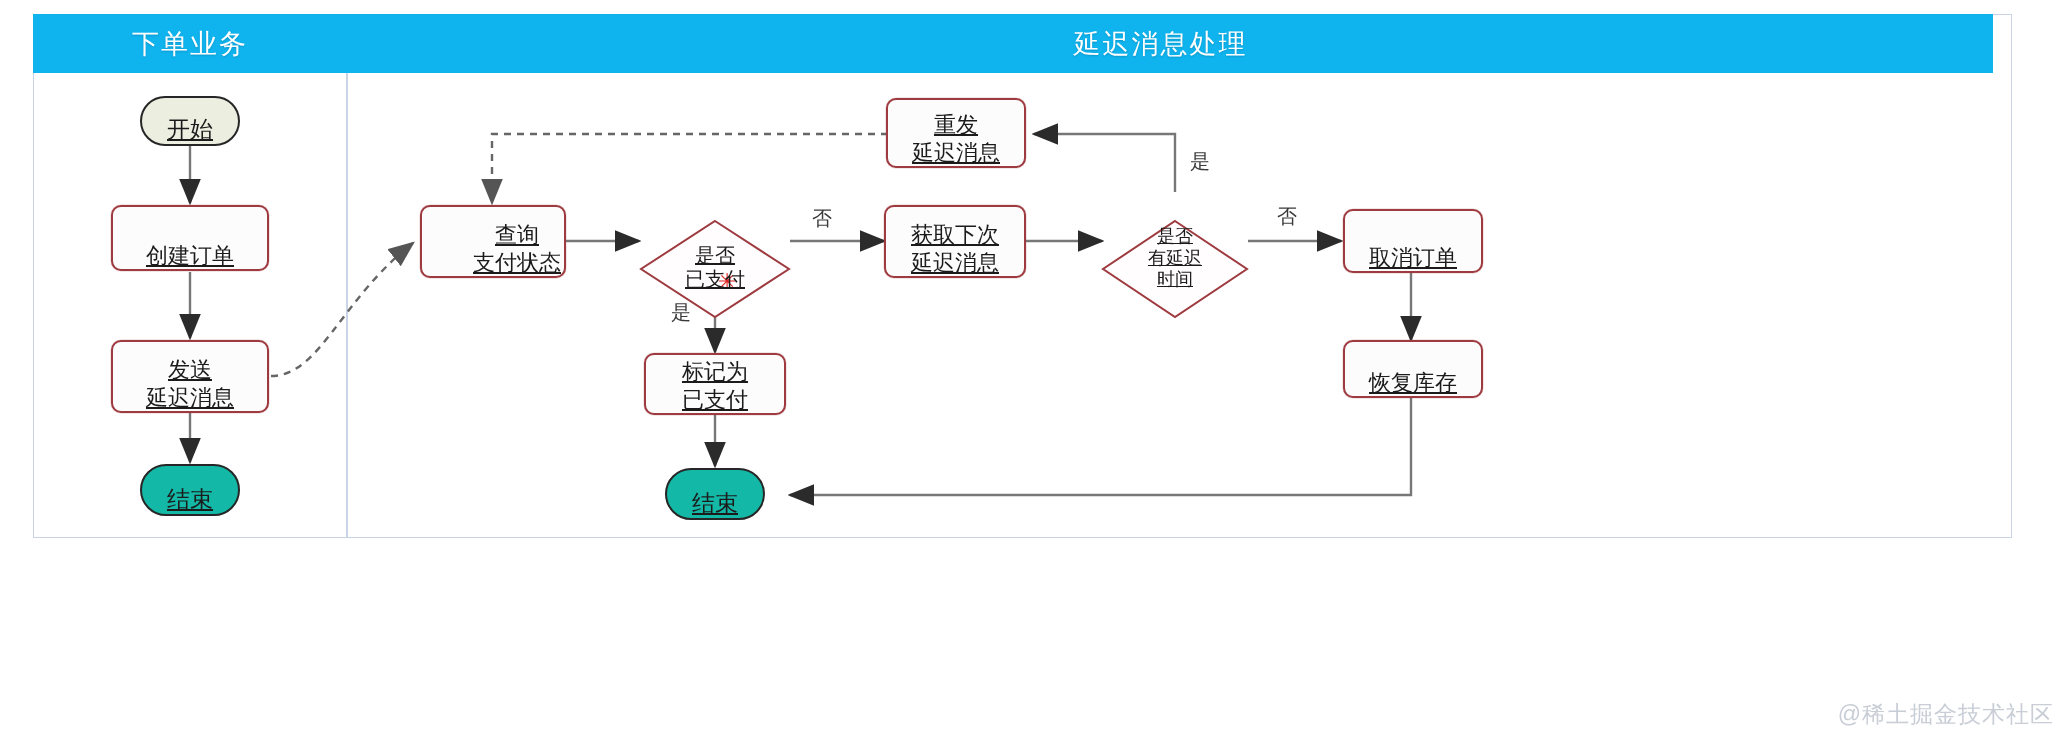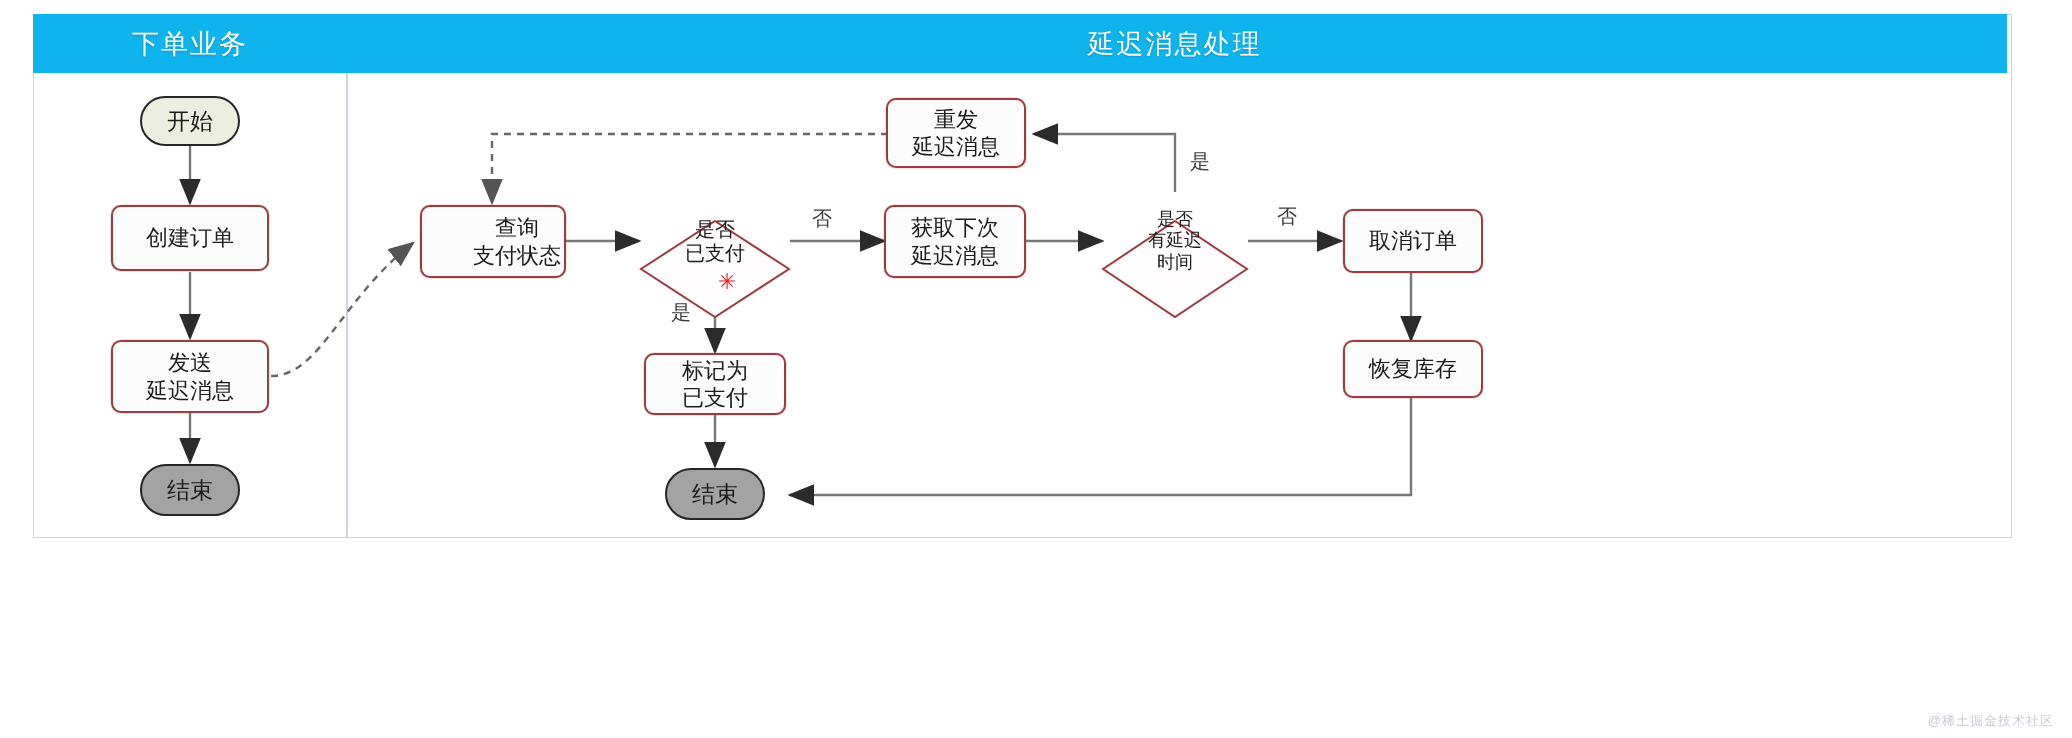--- a/index.html
+++ b/index.html
@@ -32,36 +32,37 @@
     justify-content: center;
     font-size: 27px;
     letter-spacing: 2px;
     text-shadow: 0 1px 2px rgba(0,0,0,0.18);
   }
   
   .node {
     position: absolute;
     box-sizing: border-box;
     display: flex;
-    align-items: center;
+    align-items: flex-end;
     justify-content: center;
     text-align: center;
     font-size: 22px;
     line-height: 1.25;
     color: #1b1b1b;
     white-space: pre-line;
+    text-decoration: underline;
   }
   .node.terminal {
     border: 2.5px solid #262626;
     border-radius: 26px;
     background: #eceee0;
     font-size: 23px;
   }
   .node.terminal.gray {
-    background: #a3a3a3;
+    background: #14b8a6;
   }
   .node.process {
     border: 2px solid #9e3b40;
     border-radius: 10px;
     background: #fdfcfc;
     box-shadow: 0 0 0 0.5px rgba(158,59,64,0.25);
   }
   .node.decision {
     border: none;
     background: transparent;
@@ -91,21 +92,21 @@
     position: absolute;
     left: 0; top: 0;
     width: 2072px;
     height: 738px;
     pointer-events: none;
   }
   .watermark {
     position: absolute;
     right: 18px;
     bottom: 8px;
-    font-size: 13px;
+    font-size: 23px;
     color: #c8cdd6;
     letter-spacing: 1px;
   }
   .redstar {
     position: absolute;
     color: #e02020;
     font-size: 22px;
     line-height: 1;
     font-weight: bold;
   }
@@ -114,21 +115,21 @@
 <body>
 
 <div id="canvas">
 
   <div class="lane" style="left:33px; top:14px; width:314px; height:524px;"></div>
   <div class="lane" style="left:347px; top:14px; width:1665px; height:524px;"></div>
 
   <div class="lane-header" style="left:33px; top:14px; width:314px; height:59px;">
     <span>下单业务</span>
   </div>
-  <div class="lane-header" style="left:342px; top:14px; width:1665px; height:59px;">
+  <div class="lane-header" style="left:328px; top:14px; width:1665px; height:59px;">
     <span>延迟消息处理</span>
   </div>
 
   <svg id="edges" viewBox="0 0 2072 738">
     <defs>
       <marker id="arr" markerWidth="11" markerHeight="9" refX="10" refY="4.5" orient="auto">
         <path d="M0,0 L11,4.5 L0,9 Z" fill="#2b2b2b"></path>
       </marker>
       <marker id="arrdash" markerWidth="11" markerHeight="9" refX="10" refY="4.5" orient="auto">
         <path d="M0,0 L11,4.5 L0,9 Z" fill="#555"></path>

